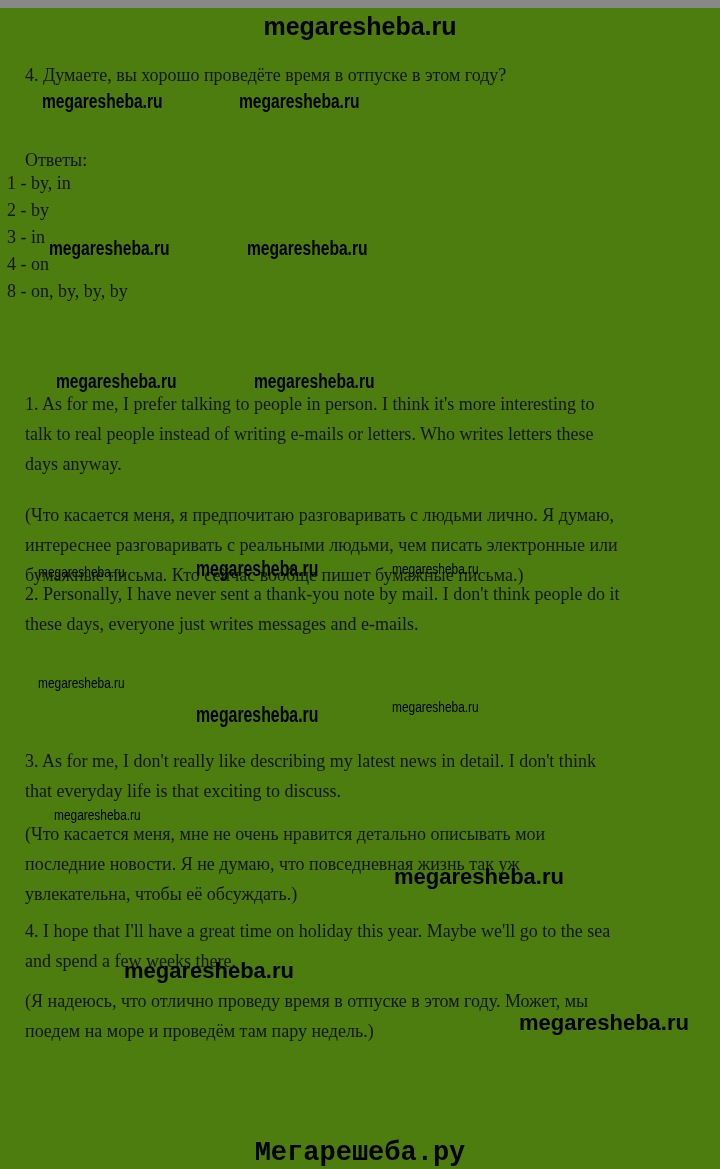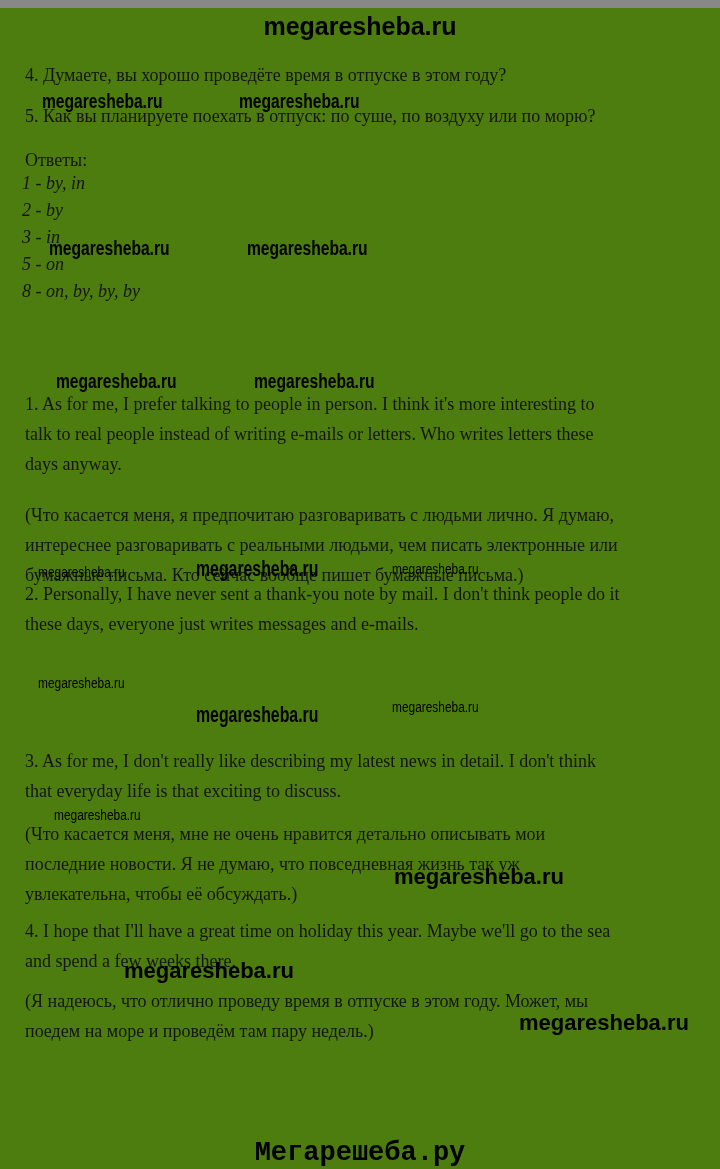--- a/index.html
+++ b/index.html
@@ -35,21 +35,21 @@
   .ftr {
     position: absolute;
     top: 1130px; left: 0;
     width: 100%;
     text-align: center;
     font-family: Liberation Mono, monospace;
     font-weight: bold;
     font-size: 27px;
     color: #000;
   }
-  .answers { position: absolute; left: 22px; top: 162px; font-style: italic; }
+  .answers { position: absolute; left: 7px; top: 162px; }
   .ans { font-size: 18px; line-height: 27px; }
   .wm {
     position: absolute;
     font-family: "Liberation Sans", sans-serif;
     color: #000;
     white-space: nowrap;
     transform-origin: left top;
     line-height: 1.1;
   }
   .wm-b  { font-weight: bold; font-size: 20px; transform: scaleX(0.78); }
@@ -58,28 +58,27 @@
   .wm-s  { font-weight: normal; font-size: 14px; transform: scaleX(0.85); }
 </style>
 </head>
 <body>
 
 <div class="page">
 
   <div class="hdr">megaresheba.ru</div>
 
   <div class="txt" style="top:52px">4. Думаете, вы хорошо проведёте время в отпуске в этом году?</div>
-  <div class="txt" style="top:93px">5. Как вы планируете поехать в отпуск: по суше, по воздуху или по морю?</div>
 
   <div class="txt" style="top:137px">Ответы:</div>
   <div class="answers">
     <div class="ans">1 - by, in</div>
     <div class="ans">2 - by</div>
     <div class="ans">3 - in</div>
-    <div class="ans">5 - on</div>
+    <div class="ans">4 - on</div>
     <div class="ans">8 - on, by, by, by</div>
   </div>
 
 
   <div class="txt pre" style="top:381px">1. As for me, I prefer talking to people in person. I think it's more interesting to
 talk to real people instead of writing e-mails or letters. Who writes letters these
 days anyway.</div>
   <div class="txt pre" style="top:492px">(Что касается меня, я предпочитаю разговаривать с людьми лично. Я думаю,
 интереснее разговаривать с реальными людьми, чем писать электронные или
 бумажные письма. Кто сейчас вообще пишет бумажные письма.)</div>

